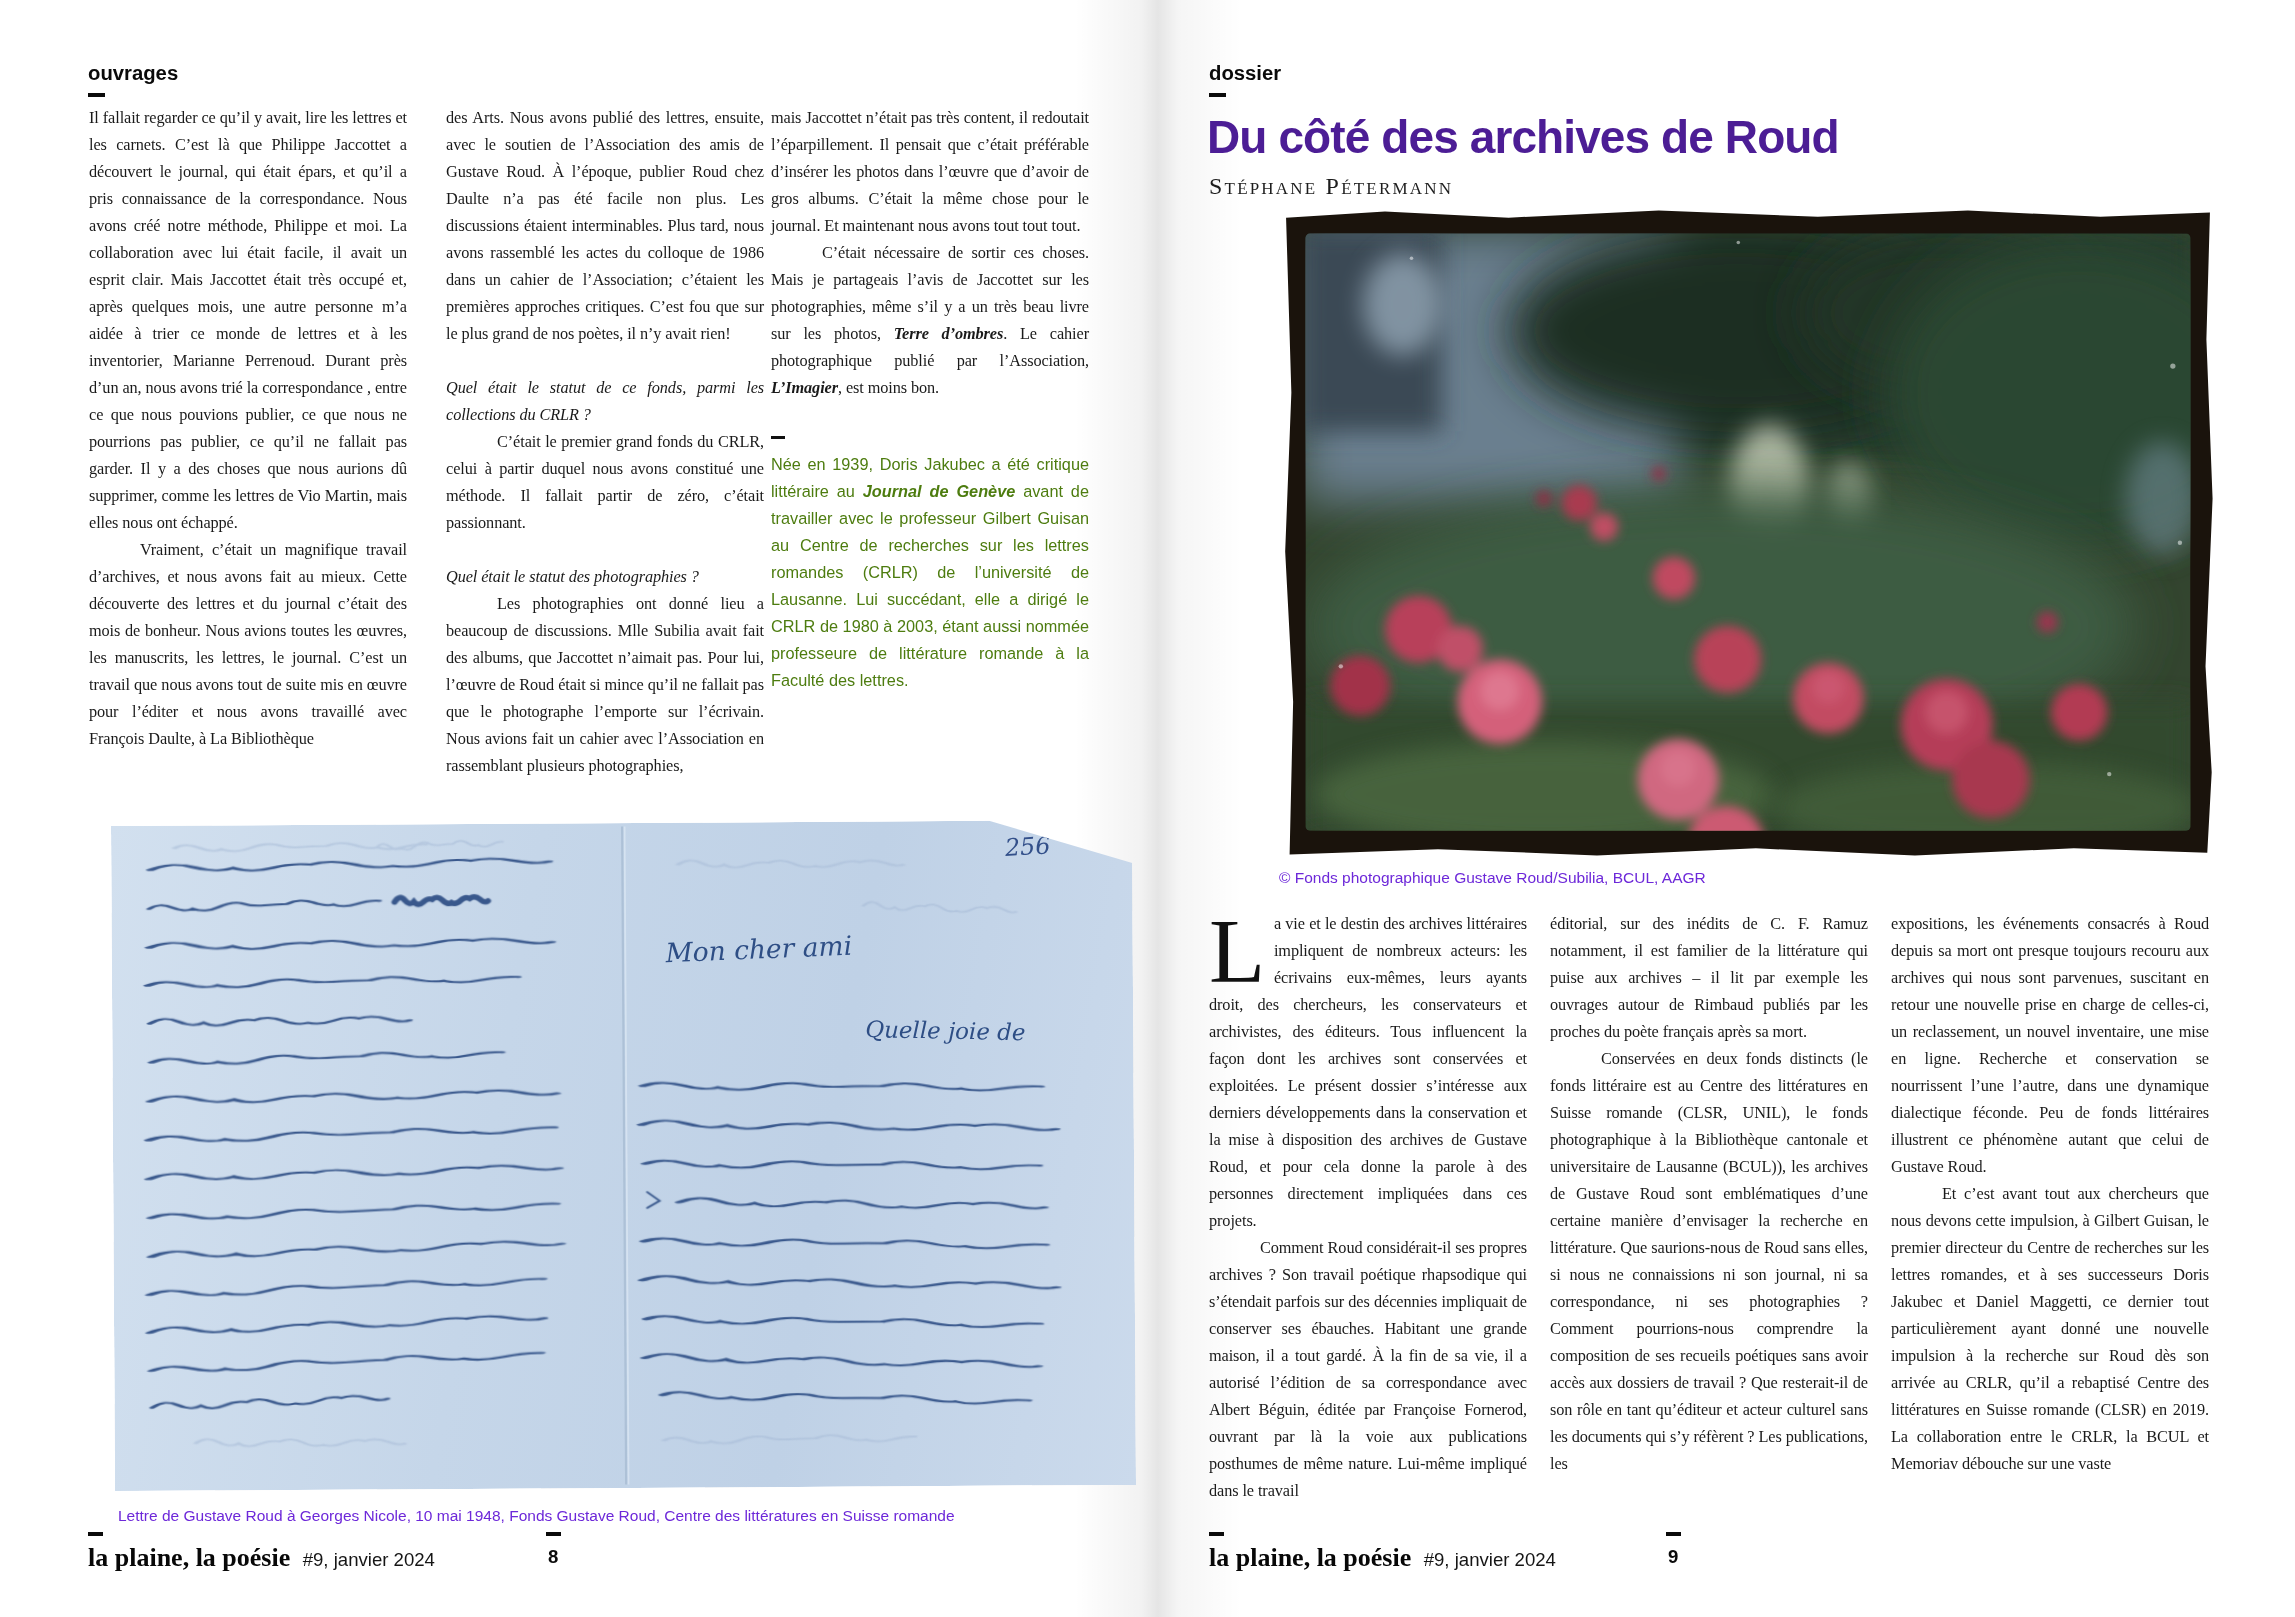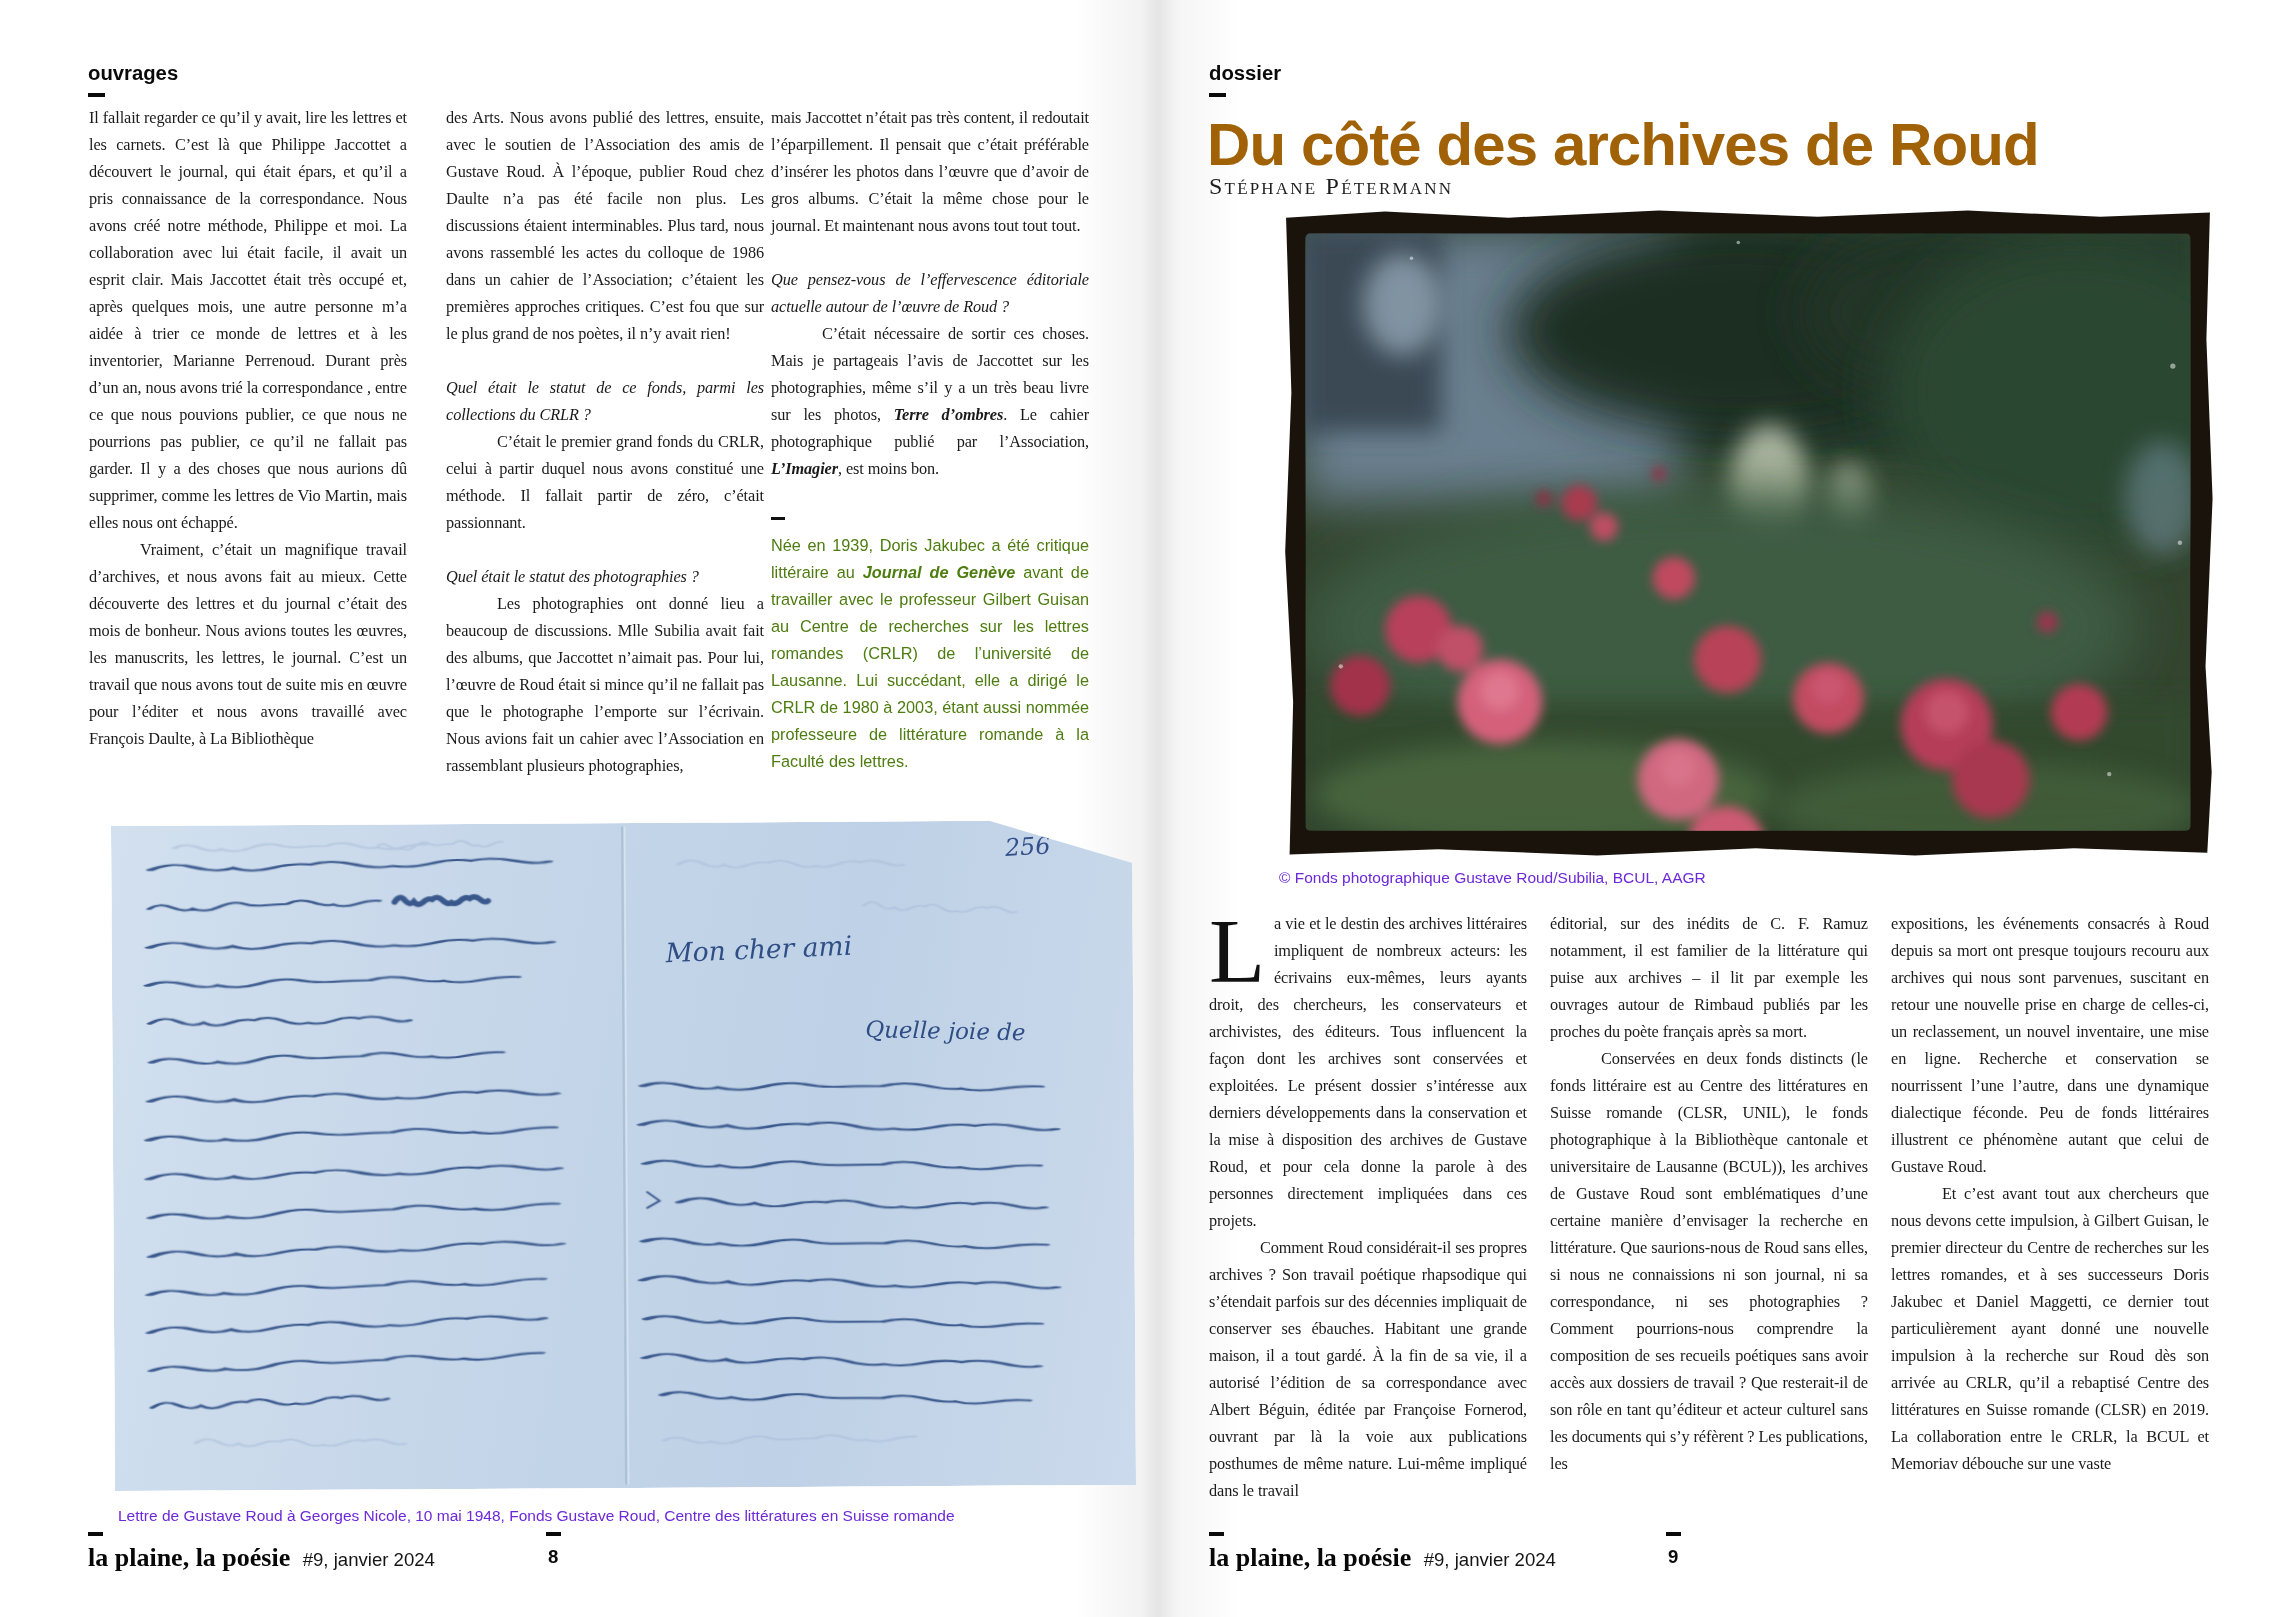--- a/index.html
+++ b/index.html
@@ -15,21 +15,21 @@
   
   .col{position:absolute;width:318px;}
   .col p{margin:0;font-size:16.3px;line-height:27px;text-align:justify;letter-spacing:-0.1px;}
   .indent{text-indent:51px;}
   .question{font-style:italic;margin-top:27px !important;}
   .bio-dash{width:14px;height:2.7px;background:#111;margin-top:35px;}
   .bio{font-family:"Liberation Sans",sans-serif;font-size:16.3px;line-height:25px;color:#4d7c0f;
        text-align:right;margin-top:12.4px !important;letter-spacing:0 !important;}
   .ital{font-style:italic;font-weight:bold;}
   
-  .title{font-family:"Liberation Sans",sans-serif;font-weight:700;font-size:60px;letter-spacing:-0.9px;color:#a16207;}
+  .title{font-family:"Liberation Sans",sans-serif;font-weight:700;font-size:46px;letter-spacing:-0.9px;color:#4c1d95;}
   .author{font-variant:small-caps;font-size:24px;letter-spacing:2.2px;color:#1d1d1d;}
   .dropcap{float:left;font-size:92px;line-height:72px;padding:5.3px 8.8px 0 0;color:#111;}
   
   .caption{font-family:"Liberation Sans",sans-serif;font-size:15.5px;color:#6d28d9;}
   .footer-mag{font-family:"Liberation Serif",serif;font-weight:700;font-size:26px;color:#070707;}
   .footer-issue{font-family:"Liberation Sans",sans-serif;font-weight:400;font-size:18.6px;color:#151515;margin-left:12.4px;}
   .footer-line{display:flex;align-items:baseline;}
   .pagenum{font-family:"Liberation Sans",sans-serif;font-weight:700;font-size:18.6px;color:#0a0a0a;}
   
   .letter{position:absolute;left:113px;top:823px;width:1021px;height:665px;transform:rotate(-0.35deg);
@@ -57,21 +57,20 @@
 <div class="col" style="left:430px;top:104px;margin-left:16px;">
   <p>des Arts. Nous avons publié des lettres, ensuite, avec le soutien de l’Association des amis de Gustave Roud. À l’époque, publier Roud chez Daulte n’a pas été facile non plus. Les discussions étaient interminables. Plus tard, nous avons rassemblé les actes du colloque de 1986 dans un cahier de l’Association; c’étaient les premières approches critiques. C’est fou que sur le plus grand de nos poètes, il n’y avait rien!</p>
   <p class="question">Quel était le statut de ce fonds, parmi les collections du CRLR ?</p>
   <p class="indent">C’était le premier grand fonds du CRLR, celui à partir duquel nous avons constitué une méthode. Il fallait partir de zéro, c’était passionnant.</p>
   <p class="question">Quel était le statut des photographies ?</p>
   <p class="indent">Les photographies ont donné lieu a beaucoup de discussions. Mlle Subilia avait fait des albums, que Jaccottet n’aimait pas. Pour lui, l’œuvre de Roud était si mince qu’il ne fallait pas que le photographe l’emporte sur l’écrivain. Nous avions fait un cahier avec l’Association en rassemblant plusieurs photographies,</p>
 </div>
 
 <div class="col" style="left:771px;top:104px;">
   <p>mais Jaccottet n’était pas très content, il redoutait l’éparpillement. Il pensait que c’était préférable d’insérer les photos dans l’œuvre que d’avoir de gros albums. C’était la même chose pour le journal. Et maintenant nous avons tout tout tout.</p>
-  <p class="question">Que pensez-vous de l’effervescence éditoriale actuelle autour de l’œuvre de Roud ?</p>
   <p class="indent"><span>C’était nécessaire de sortir ces choses. Mais je partageais l’avis de Jaccottet sur les photographies, même s’il y a un très beau livre sur les photos, </span><span class="ital">Terre d’ombres</span><span>. Le cahier photographique publié par l’Association, </span><span class="ital">L’Imagier</span><span>, est moins bon.</span></p>
   <div class="bio-dash"></div>
   <p class="bio"><span>Née en 1939, Doris Jakubec a été critique littéraire au </span><span class="ital">Journal de Genève</span><span> avant de travailler avec le professeur Gilbert Guisan au Centre de recherches sur les lettres romandes (CRLR) de l’université de Lausanne. Lui succédant, elle a dirigé le CRLR de 1980 à 2003, étant aussi nommée professeure de littérature romande à la Faculté des lettres.</span></p>
 </div>
 
 <div class="letter">
   <svg width="1021" height="665" viewBox="0 0 1155 753">
     <defs>
       <path id="w1" d="M0 0q5 -9 10 -2t9 2q4 6 9 1t9 -3q5 -5 10 1t9 3q4 3 9 -2t9 -2q5 -4 10 1t8 2" fill="none"></path>
       <path id="w2" d="M0 0q4 -7 9 -1t8 2q5 5 10 -1t9 -4q4 4 9 3t9 -1q5 -6 10 -1t8 3q4 4 9 0t9 -3" fill="none"></path>

